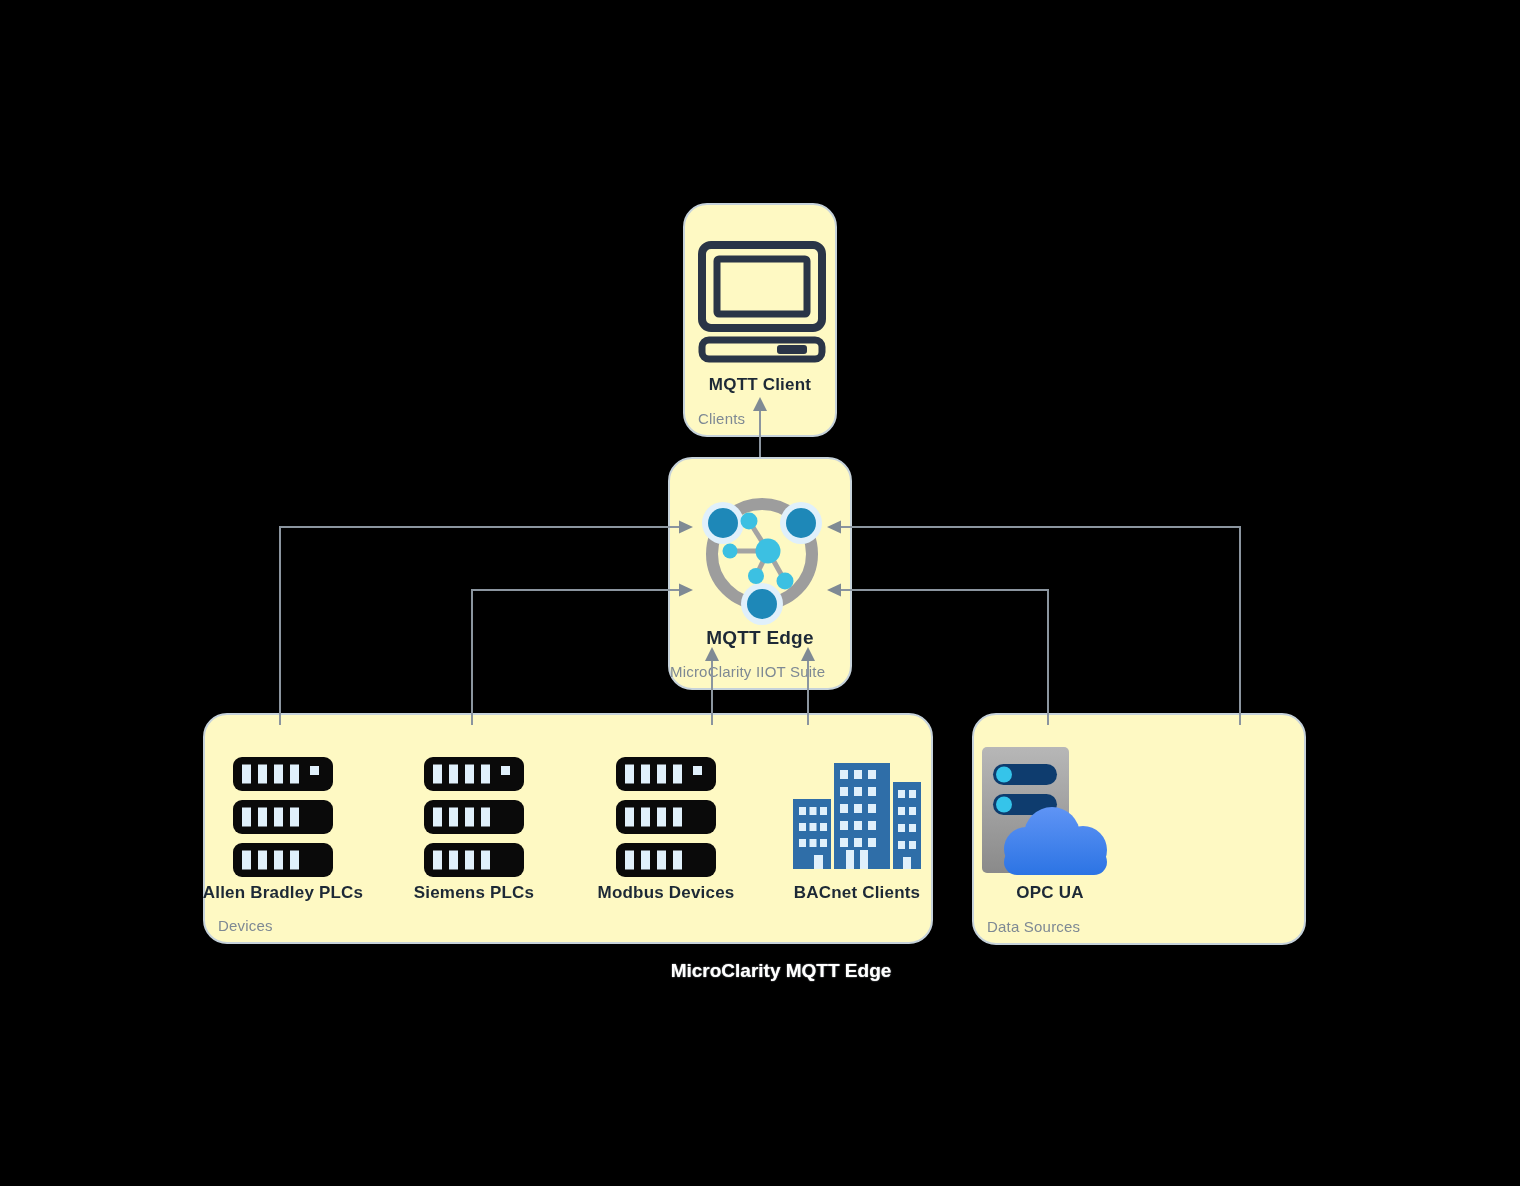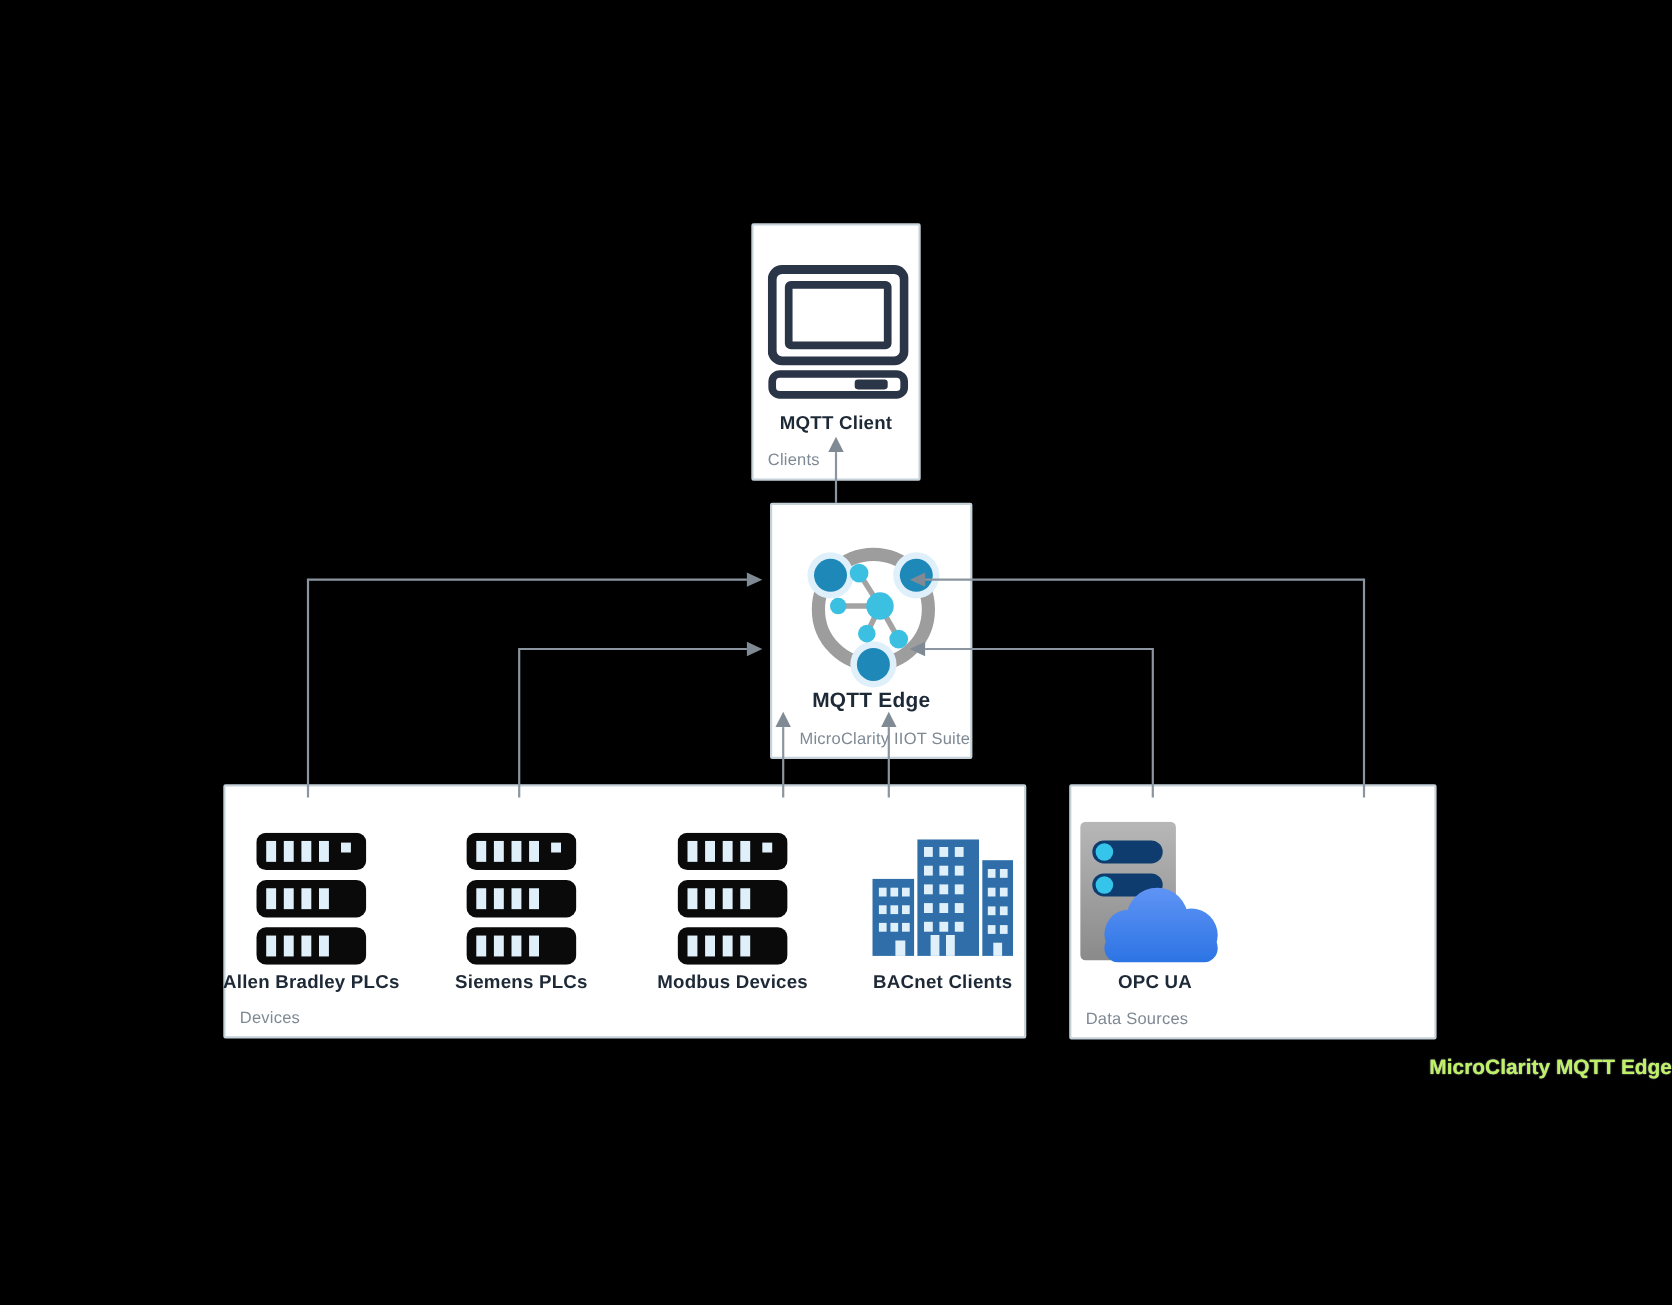--- a/index.html
+++ b/index.html
@@ -1,32 +1,32 @@
 <!DOCTYPE html>
 <html><head>
 <meta charset="utf-8">
 <style>
   html,body{margin:0;padding:0;background:#000;}
   .canvas{position:relative;width:1520px;height:1186px;background:#000;overflow:hidden;
           font-family:"Liberation Sans", sans-serif;}
-  .group-box{position:absolute;background:#ffffff;border:2px solid #c6d2da;border-radius:2px;
+  .group-box{position:absolute;background:#fef9c3;border:2px solid #c6d2da;border-radius:24px;
              box-sizing:border-box;}
   .group-label{position:absolute;left:13px;bottom:8px;color:#7e8994;font-size:15px;letter-spacing:.2px;}
-  .group-label.centered{left:0;right:0;text-align:right;}
+  .group-label.centered{left:0;right:0;text-align:left;}
   .node-label{position:absolute;left:0;right:0;text-align:center;color:#1d2936;
               font-size:17px;font-weight:bold;letter-spacing:.2px;}
   .node-wrap{position:absolute;width:180px;top:0;height:100%;}
   .node-wrap .icon{position:absolute;left:0;right:0;margin:auto;}
   .connectors{position:absolute;left:0;top:0;z-index:6;pointer-events:none;}
   .box-clients{left:683px;top:203px;width:154px;height:234px;}
-  .box-edge{left:668px;top:457px;width:184px;height:233px;margin-left:32px;}
+  .box-edge{left:668px;top:457px;width:184px;height:233px;}
   .box-devices{left:203px;top:713px;width:730px;height:231px;padding-left:20px;}
   .box-datasources{left:972px;top:713px;width:334px;height:232px;}
-  .diagram-title{position:absolute;left:0;right:0;top:960px;text-align:right;
-                 font-size:19px;font-weight:bold;color:#bef264;
+  .diagram-title{position:absolute;left:0;right:0;top:960px;text-align:center;
+                 font-size:19px;font-weight:bold;color:#ffffff;
                  text-shadow:0 0 1px rgba(235,242,248,.65), 0 0 2px rgba(235,242,248,.35);padding-left:42px;}
 </style>
 </head>
 <body>
 
 <div class="canvas">
 
   <div class="group-box box-clients">
     <svg class="icon" style="position:absolute;left:13px;top:36px" width="128" height="122" viewBox="0 0 128 122">
       <rect x="4" y="4" width="120" height="83" rx="9" fill="none" stroke="#2a3547" stroke-width="8"></rect>

